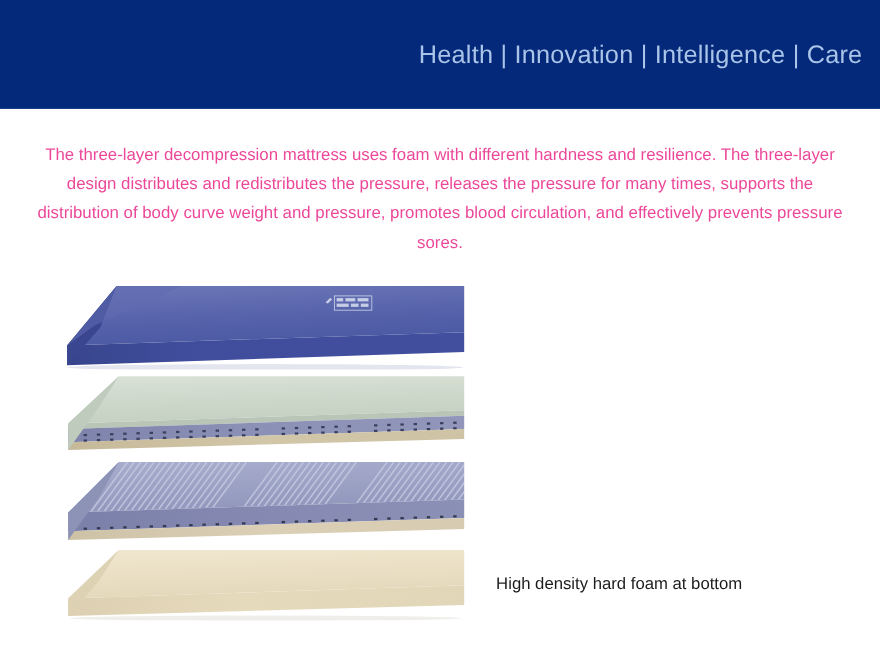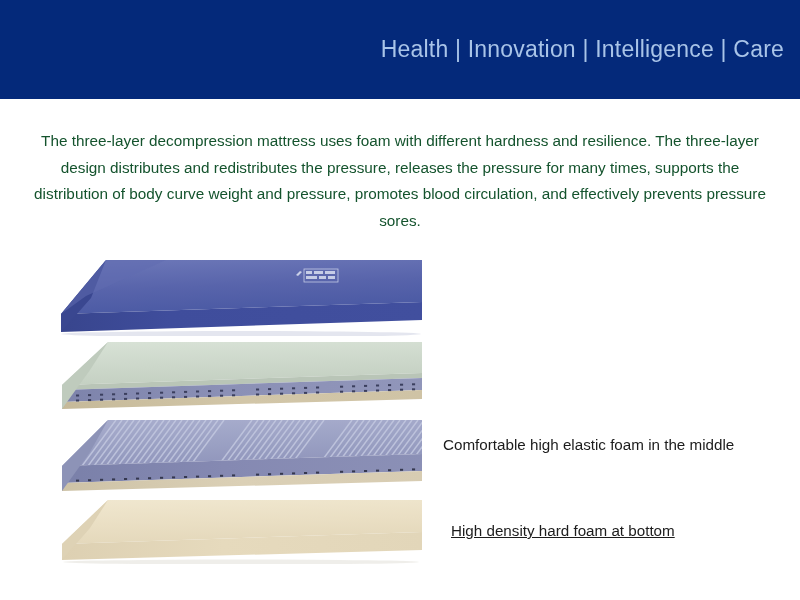--- a/index.html
+++ b/index.html
@@ -38,21 +38,21 @@
 
   
   #intro-paragraph {
     position: absolute;
     left: 30px;
     top: 128px;
     width: 740px;
     text-align: center;
     font-size: 15.3px;
     line-height: 26.5px;
-    color: #14532d;
+    color: #ec4899;
   }
 
   
   #mattress-diagram {
     position: absolute;
     left: 0;
     top: 250px;
     width: 800px;
     height: 320px;
   }
@@ -78,21 +78,21 @@
   
   .layer-caption {
     position: absolute;
     font-size: 15.2px;
     color: #1c1c1c;
     white-space: nowrap;
   }
   .layer-group.l1 .layer-caption { left: 451px; top: 35px; }
   .layer-group.l2 .layer-caption { left: 451px; top: 18px; }
   .layer-group.l3 .layer-caption { left: 443px; top: 18px; }
-  .layer-group.l4 .layer-caption { left: 451px; top: 24px; text-decoration: underline; }
+  .layer-group.l4 .layer-caption { left: 451px; top: 24px; }
 </style>
 </head>
 <body>
 
 <div id="header-band">
   <div id="header-title">Health | Innovation | Intelligence | Care</div>
 </div>
 
 <div id="intro-paragraph">The three-layer decompression mattress uses foam with different hardness and resilience. The three-layer design distributes and redistributes the pressure, releases the pressure for many times, supports the distribution of body curve weight and pressure, promotes blood circulation, and effectively prevents pressure sores.</div>
 
@@ -342,21 +342,20 @@
           <rect x="294" y="52.8" width="3.1" height="2"></rect>
             <rect x="306" y="52.4" width="3.1" height="2"></rect>
           <rect x="318" y="52.0" width="3.1" height="2"></rect>
             <rect x="330" y="51.6" width="3.1" height="2"></rect>
           <rect x="342" y="51.2" width="3.1" height="2"></rect>
             <rect x="354" y="50.8" width="3.1" height="2"></rect>
           <rect x="366" y="50.4" width="3.1" height="2"></rect>
         </g>
       </svg>
     </div>
-    <div class="layer-caption">Comfortable high elastic foam in the middle</div>
   </div>
 
   <div class="layer-group l4">
     <div class="slab-wrap">
       <svg class="slab-svg" width="390" height="66" viewBox="0 0 390 66">
         <defs>
           <linearGradient id="l4top" x1="0" y1="0" x2="0.2" y2="1">
             <stop offset="0%" stop-color="#f0e7cf"></stop>
             <stop offset="55%" stop-color="#eadfc4"></stop>
             <stop offset="100%" stop-color="#e4d8bb"></stop>

